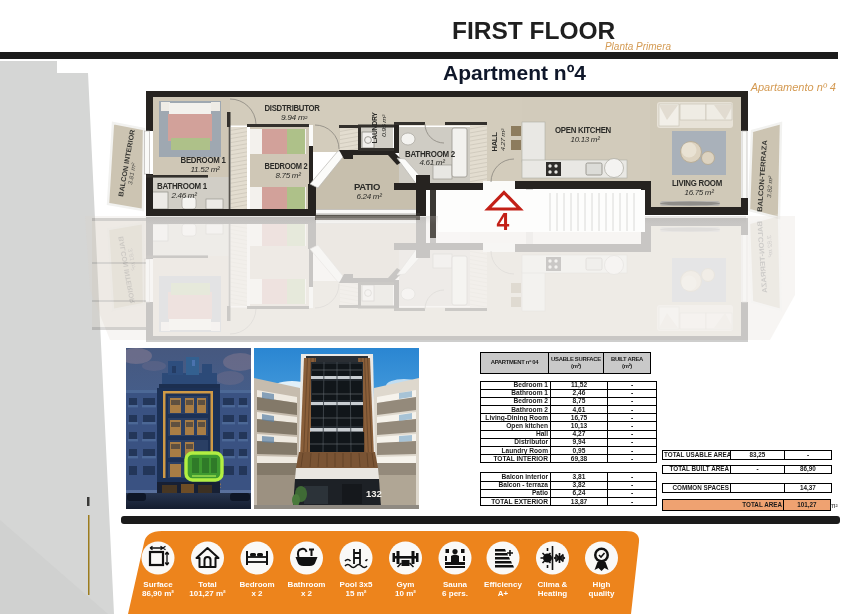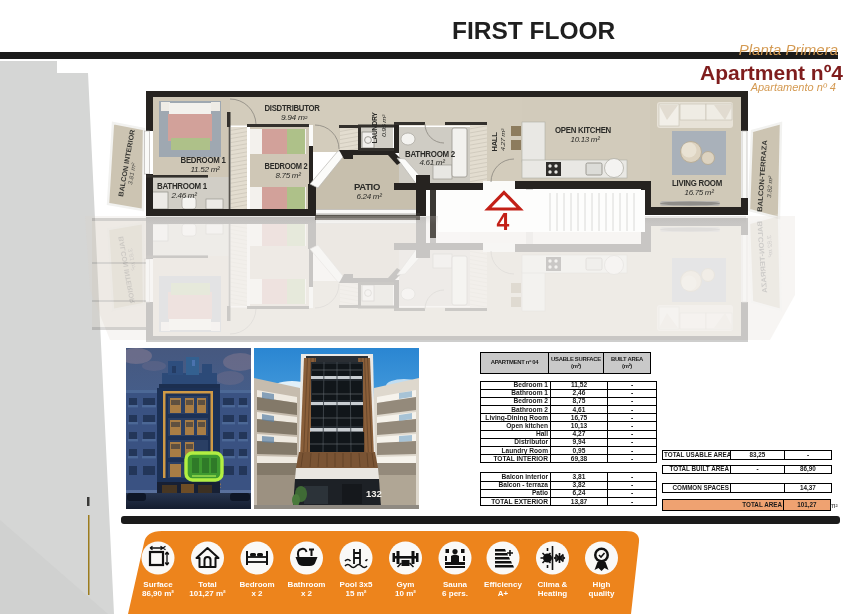--- a/index.html
+++ b/index.html
@@ -28,23 +28,23 @@
 
   <rect x="88" y="515" width="1.5" height="80" fill="#9c7c1e"></rect>
 
   <rect x="87" y="497" width="2.5" height="9" fill="#3a3a38"></rect>
 </svg>
 
 <div class="abs" style="left:0;top:52px;width:838px;height:7px;background:#1b1b1b"></div>
 
 <div class="abs" style="left:452px;top:16.5px;width:400px;text-align:left;font-size:24.5px;font-weight:bold;color:#1f1f1f;letter-spacing:0px;">FIRST&nbsp;FLOOR</div>
 
-<div class="abs" style="left:438px;top:41px;width:400px;text-align:right;font-size:15px;font-style:italic;color:#d49a52;">Planta Primera</div>
-
-<div class="abs" style="left:443px;top:60.5px;width:400px;text-align:right;font-size:21px;font-weight:bold;color:#7f1d1d;">Apartment nº4</div>
+<div class="abs" style="left:438px;top:41px;width:400px;text-align:center;font-size:10px;font-style:italic;color:#d49a52;">Planta Primera</div>
+
+<div class="abs" style="left:443px;top:60.5px;width:400px;font-size:21px;font-weight:bold;color:#0f172a;">Apartment nº4</div>
 
 <div class="abs" style="left:438px;top:81px;width:398px;text-align:right;font-size:11px;font-style:italic;color:#d49a52;">Apartamento nº 4</div>
 
 <svg class="abs" style="left:0;top:0" width="850" height="614" font-family="Liberation Sans,sans-serif">
 <defs>
   <pattern id="hatch" width="4" height="4" patternUnits="userSpaceOnUse" patternTransform="rotate(80)">
     <rect width="4" height="4" fill="#e3ddd0"></rect>
     <line x1="0" y1="0" x2="0" y2="4" stroke="#a29c8e" stroke-width="0.55"></line>
   </pattern>
   <linearGradient id="refl" x1="0" y1="0" x2="0" y2="1">

